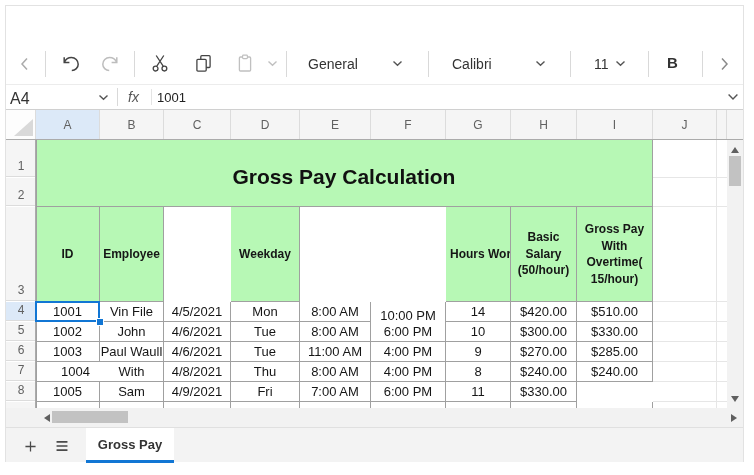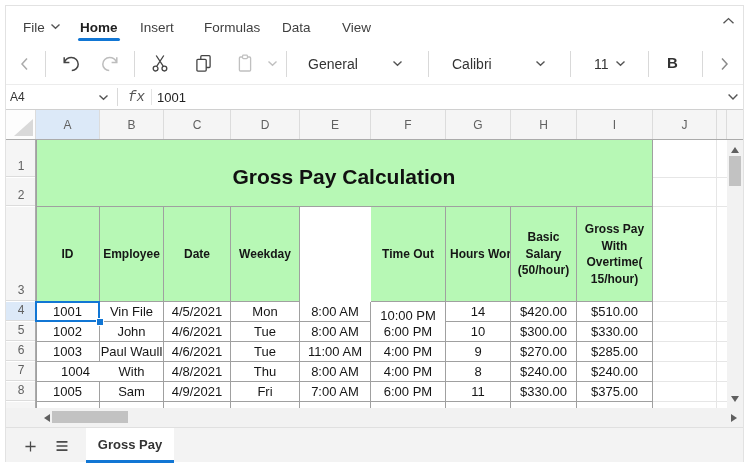--- a/index.html
+++ b/index.html
@@ -47,35 +47,20 @@
   .tabbar{left:0;top:421px;width:737px;height:35px;background:#f3f3f3;border-top:1px solid #e0e0e0;box-sizing:border-box;}
   .sheet-tab{position:absolute;left:80px;top:0;width:88px;height:32px;background:#fff;
              display:flex;align-items:center;justify-content:center;font-size:13px;font-weight:700;color:#333;}
   .tab-underline{position:absolute;left:80px;top:32px;width:88px;height:3px;}
 </style>
 </head>
 <body>
 
 <div class="window">
 
-  <div class="abs menubar">
-    <div class="menu-item" style="left:17px"><span>File</span></div>
-    <svg class="abs" style="left:44px;top:17px" width="11" height="7" viewBox="0 0 11 7">
-        <path class="chev" d="M1.5 1.5 L5.5 5.2 L9.5 1.5"></path>
-      </svg>
-    <div class="menu-item active" style="left:74px"><span>Home</span></div>
-    <div class="menu-underline" style="left:72px;top:32px;width:42px;background:#1176d4"></div>
-    <div class="menu-item" style="left:134px"><span>Insert</span></div>
-    <div class="menu-item" style="left:198px"><span>Formulas</span></div>
-    <div class="menu-item" style="left:276px"><span>Data</span></div>
-    <div class="menu-item" style="left:336px"><span>View</span></div>
-    <svg class="abs" style="left:716px;top:11px" width="13" height="8" viewBox="0 0 13 8">
-        <path class="chev" d="M1.5 6.2 L6.5 1.6 L11.5 6.2"></path>
-      </svg>
-  </div>
 
   <div class="abs toolbar">
     <svg class="abs" style="left:14px;top:13px" width="9" height="14" viewBox="0 0 9 14">
         <path d="M7 1.5 L2 7 L7 12.5" fill="none" stroke="#ababab" stroke-width="1.5"></path>
       </svg>
     <div class="tsep" style="left:39px"></div>
 
     <svg class="abs" style="left:55px;top:11px" width="19" height="17" viewBox="0 0 19 17">
       <path d="M3.2 2.2 L3.2 7.4 L8.4 7.4" fill="none" stroke="#444" stroke-width="1.5"></path>
       <path d="M3.6 7.0 C4.8 4.2 7.5 2.6 10.4 2.6 C14.3 2.6 17.2 5.6 17.2 9.2 C17.2 12.8 14.3 15.4 10.8 15.4" fill="none" stroke="#444" stroke-width="1.5"></path>
@@ -124,26 +109,26 @@
 
     <div class="tlabel" style="left:661px;top:10px;font-weight:700;font-size:15px">B</div>
     <div class="tsep" style="left:696px"></div>
     <svg class="abs" style="left:714px;top:13px" width="9" height="14" viewBox="0 0 9 14">
         <path d="M2 1.5 L7 7 L2 12.5" fill="none" stroke="#8a8a8a" stroke-width="1.5"></path>
       </svg>
   </div>
 
   <div class="abs fbar-topline"></div>
   <div class="abs fbar">
-    <div class="abs" style="left:4px;top:6px;font-size:12px;color:#333">A4</div>
+    <div class="abs" style="left:4px;top:6px;font-size:16px;color:#333">A4</div>
     <svg class="abs" style="left:92px;top:10px" width="11" height="7" viewBox="0 0 11 7">
         <path class="chev" d="M1.5 1.5 L5.5 5.2 L9.5 1.5"></path>
       </svg>
     <div class="abs" style="left:111px;top:4px;width:1px;height:18px;background:#d9d9d9"></div>
-    <div class="abs" style="left:122px;top:5px;font-size:14px;font-style:italic;color:#565656;font-family:Liberation Mono, monospace">fx</div>
+    <div class="abs" style="left:122px;top:5px;font-size:14px;font-style:italic;color:#565656;font-family:Liberation Sans, sans-serif">fx</div>
     <div class="abs" style="left:145px;top:5px;width:1px;height:16px;background:#e4e4e4"></div>
     <div class="abs" style="left:151px;top:6px;font-size:13px;color:#222">1001</div>
     <svg class="abs" style="left:721px;top:9px" width="12" height="8" viewBox="0 0 12 8">
         <path class="chev" d="M1.6 1.6 L6 6 L10.4 1.6"></path>
       </svg>
   </div>
 
   <div class="abs grid" id="grid">
       <div class="hdrcell" style="left: 0px; top: 0px; width: 30px; height: 29px; background: rgb(253, 253, 253); border-right: 1px solid rgb(220, 220, 220); position: absolute;">
         <div style="position: absolute; right: 2px; bottom: 3px; width: 0px; height: 0px; border-bottom: 17px solid rgb(217, 217, 217); border-left: 19px solid transparent;"></div>
@@ -176,23 +161,21 @@
       <div class="gridline" style="left: 647px; top: 191px; width: 74px; height: 1px;"></div>
       <div class="gridline" style="left: 647px; top: 211px; width: 74px; height: 1px;"></div>
       <div class="gridline" style="left: 647px; top: 231px; width: 74px; height: 1px;"></div>
       <div class="gridline" style="left: 647px; top: 251px; width: 74px; height: 1px;"></div>
       <div class="gridline" style="left: 647px; top: 271px; width: 74px; height: 1px;"></div>
       <div class="gridline" style="left: 647px; top: 291px; width: 74px; height: 1px;"></div>
       <div class="gridline" style="left: 710px; top: 30px; width: 1px; height: 268px;"></div>
       <div class="title-cell" style="left: 30px; top: 30px; width: 617px; height: 67px; padding-top: 7px; box-sizing: border-box; background: rgb(183, 248, 181); border-right: 1px solid rgb(160, 160, 160); border-bottom: 1px solid rgb(160, 160, 160);">Gross Pay Calculation</div>
       <div class="cell green hdr3" style="left: 30px; top: 97px; width: 64px; height: 95px; white-space: nowrap;">ID</div>
       <div class="cell green hdr3" style="left: 94px; top: 97px; width: 64px; height: 95px; white-space: nowrap;">Employee</div>
-      <div class="cell green hdr3" style="left: 158px; top: 97px; width: 67px; height: 95px; white-space: nowrap;">Date</div>
       <div class="cell green hdr3" style="left: 225px; top: 97px; width: 69px; height: 95px; white-space: nowrap;">Weekday</div>
-      <div class="cell green hdr3" style="left: 365px; top: 97px; width: 75px; height: 95px; white-space: nowrap;">Time Out</div>
       <div class="cell green hdr3" style="left: 440px; top: 97px; width: 65px; height: 95px; white-space: nowrap; justify-content: flex-start; padding-left: 4px;">Hours Worked</div>
       <div class="cell green hdr3" style="left: 505px; top: 97px; width: 66px; height: 95px; white-space: pre-line;">Basic
 Salary
 (50/hour)</div>
       <div class="cell green hdr3" style="left: 571px; top: 97px; width: 76px; height: 95px; white-space: pre-line;">Gross Pay
 With
 Overtime(
 15/hour)</div>
       <div class="cell" style="left: 30px; top: 192px; width: 64px; height: 20px;">1001</div>
       <div class="cell" style="left: 94px; top: 192px; width: 64px; height: 20px;">Vin File</div>
@@ -231,21 +214,20 @@
       <div class="cell" style="left: 505px; top: 252px; width: 66px; height: 20px;">$240.00</div>
       <div class="cell" style="left: 571px; top: 252px; width: 76px; height: 20px;">$240.00</div>
       <div class="cell" style="left: 30px; top: 272px; width: 64px; height: 20px;">1005</div>
       <div class="cell" style="left: 94px; top: 272px; width: 64px; height: 20px;">Sam</div>
       <div class="cell" style="left: 158px; top: 272px; width: 67px; height: 20px;">4/9/2021</div>
       <div class="cell" style="left: 225px; top: 272px; width: 69px; height: 20px;">Fri</div>
       <div class="cell" style="left: 294px; top: 272px; width: 71px; height: 20px;">7:00 AM</div>
       <div class="cell" style="left: 365px; top: 272px; width: 75px; height: 20px;">6:00 PM</div>
       <div class="cell" style="left: 440px; top: 272px; width: 65px; height: 20px;">11</div>
       <div class="cell" style="left: 505px; top: 272px; width: 66px; height: 20px;">$330.00</div>
-      <div class="cell" style="left: 571px; top: 272px; width: 76px; height: 20px;">$375.00</div>
       <div class="cell" style="left: 30px; top: 292px; width: 64px; height: 20px; padding-top: 2px;"></div>
       <div class="cell" style="left: 94px; top: 292px; width: 64px; height: 20px; padding-top: 2px;"></div>
       <div class="cell" style="left: 158px; top: 292px; width: 67px; height: 20px; padding-top: 2px;">4/10/2021</div>
       <div class="cell" style="left: 225px; top: 292px; width: 69px; height: 20px; padding-top: 2px;"></div>
       <div class="cell" style="left: 294px; top: 292px; width: 71px; height: 20px; padding-top: 2px;"></div>
       <div class="cell" style="left: 365px; top: 292px; width: 75px; height: 20px; padding-top: 2px;"></div>
       <div class="cell" style="left: 440px; top: 292px; width: 65px; height: 20px; padding-top: 2px;"></div>
       <div class="cell" style="left: 505px; top: 292px; width: 66px; height: 20px; padding-top: 2px;">$270.00</div>
       <div class="cell" style="left: 571px; top: 292px; width: 76px; height: 20px; padding-top: 2px;">$285.00</div>
       <div style="position: absolute; left: 30px; top: 30px; width: 1px; height: 268px; background: rgb(160, 160, 160);"></div>

